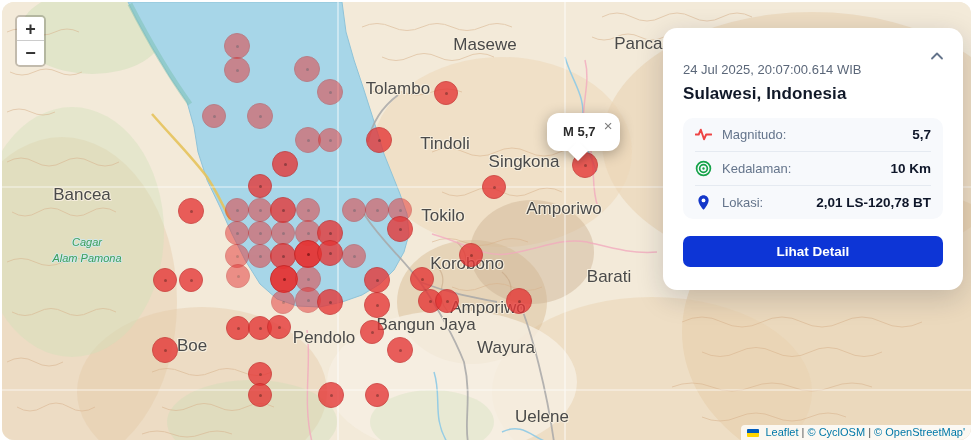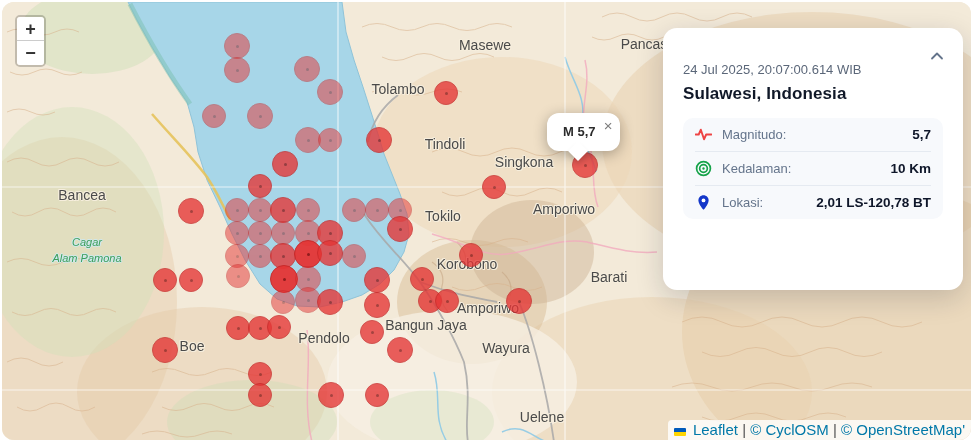--- a/index.html
+++ b/index.html
@@ -3,21 +3,21 @@
 <meta charset="utf-8">
 <style>
   html,body{margin:0;padding:0;background:#ffffff;width:973px;height:442px;overflow:hidden;
     font-family:"Liberation Sans","DejaVu Sans",sans-serif;}
   .stage{position:relative;width:973px;height:442px;background:#fff;}
   .map{position:absolute;left:2px;top:2px;right:2px;bottom:2px;border-radius:12px;overflow:hidden;background:#f3ead9;}
   .map svg.base{position:absolute;left:0;top:0;z-index:0;}
   .labels,.markers{position:absolute;left:0;top:0;width:100%;height:100%;}
   .labels{z-index:1;}
   .markers{z-index:2;}
-  .place{position:absolute;transform:translate(-50%,-50%);font-size:14px;color:#4a4a4a;white-space:nowrap;
+  .place{position:absolute;transform:translate(-50%,-50%);font-size:17px;color:#4a4a4a;white-space:nowrap;
     text-shadow:-1px 0 #f6eedd,1px 0 #f6eedd,0 -1px #f6eedd,0 1px #f6eedd,-1px -1px #f6eedd,1px 1px #f6eedd;}
   .protected{position:absolute;transform:translate(-50%,0);font-size:11px;font-style:italic;color:#3f9e57;
     text-align:center;line-height:1.45;white-space:nowrap;
     text-shadow:-1px 0 #cde9f2,1px 0 #cde9f2,0 -1px #cde9f2,0 1px #cde9f2;}
   .quake{position:absolute;transform:translate(-50%,-50%);border-radius:50%;
     background:var(--marker-fill);border:1.5px solid var(--marker-stroke);box-sizing:border-box;}
   .quake::after{content:"";position:absolute;left:50%;top:50%;width:3px;height:3px;margin:-1.5px 0 0 -1.5px;
     border-radius:50%;background:#8f1414;}
   .quake.o1{opacity:.5;}
   .quake.o2{opacity:.78;}
@@ -29,21 +29,21 @@
   .popup-close{position:absolute;top:5px;right:7px;font-size:15px;font-weight:400;color:#7c7c7c;cursor:pointer;line-height:1;}
   .popup-tail{position:absolute;left:24px;top:100%;margin-top:-7px;width:14px;height:14px;background:#fff;
     transform:rotate(45deg);box-shadow:3px 3px 5px rgba(0,0,0,.12);}
   
   .zoomctl{position:absolute;left:13px;top:13px;z-index:4;border:2px solid rgba(0,0,0,.2);border-radius:5px;overflow:hidden;}
   .zoomctl button{display:block;width:27px;height:24px;background:#fff;border:none;font-size:18px;font-weight:700;
     color:#333;line-height:22px;padding:0;cursor:pointer;}
   .zoomctl button:first-child{border-bottom:1px solid #ccc;}
   
   .attrib{position:absolute;right:0;bottom:0;z-index:4;background:rgba(255,255,255,.8);padding:1px 6px 2px 6px;
-    font-size:15px;color:#555;border-top-left-radius:4px;white-space:nowrap;}
+    font-size:11px;color:#555;border-top-left-radius:4px;white-space:nowrap;}
   .attrib .lnk{color:#0078A8;}
   .flag{display:inline-block;width:12px;height:8px;vertical-align:-1px;margin-right:3px;
     background:linear-gradient(#005BBB 50%,#FFD500 50%);border-radius:1px;}
   
   .card{position:absolute;left:661px;top:26px;width:300px;height:262px;z-index:5;background:#fff;border-radius:14px;
     box-shadow:0 8px 28px rgba(15,23,42,.18);box-sizing:border-box;padding:18px 20px 12px 20px;}
   .badge{display:inline-block;background:var(--badge-bg);color:var(--badge-text);font-size:13px;font-weight:700;
     padding:4px 13px;border-radius:8px;}
   .collapse{position:absolute;top:20px;right:18px;cursor:pointer;line-height:0;}
   .ts{margin-top:16px;font-size:13px;color:#5b6779;}
@@ -283,16 +283,17 @@
           </div>
           <div class="drow">
             <span class="dicon"><svg width="17" height="17" viewBox="0 0 16 16">
                 <path d="M8 1.2c-2.7 0-4.8 2.1-4.8 4.8 0 3.6 4.8 8.8 4.8 8.8s4.8-5.2 4.8-8.8C12.8 3.3 10.7 1.2 8 1.2z" fill="#1437c9"></path>
                 <circle cx="8" cy="6" r="1.8" fill="#ffffff"></circle>
               </svg></span>
             <span class="dlabel">Lokasi:</span>
             <span class="dvalue">2,01 LS-120,78 BT</span>
           </div>
         </div>
+      <button class="cta">Lihat Detail</button>
     </div>
 
   </div>
 </div>
 
 </body></html>

